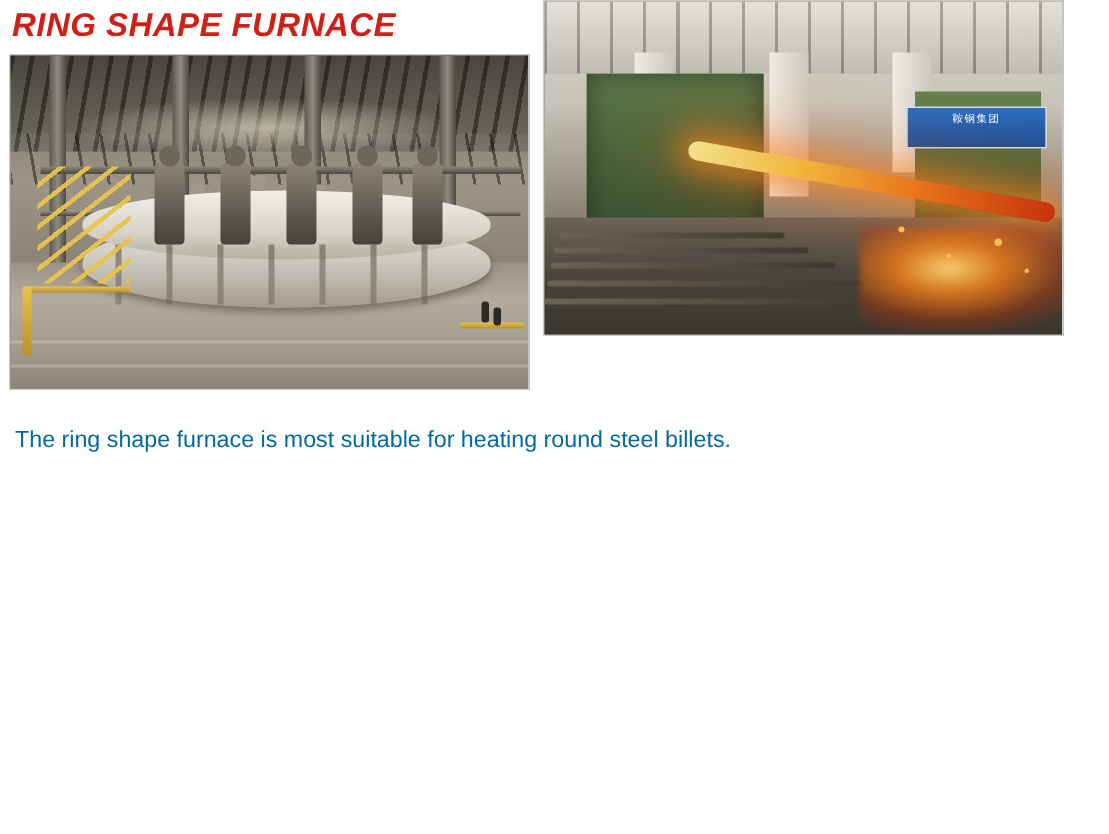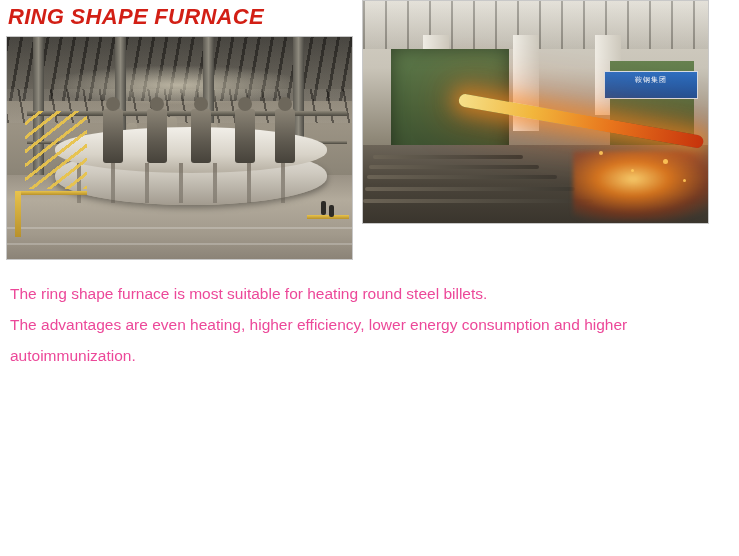--- a/index.html
+++ b/index.html
@@ -230,21 +230,21 @@
     position: absolute;
     height: 4px;
     background: linear-gradient(90deg, #6b6355, #3e3a32);
     border-radius: 2px;
   }
   
   .body-text {
     padding: 18px 12px 0 10px;
     font-size: 15.5px;
     line-height: 31px;
-    color: #ec4899;
+    color: #0369a1;
   }
   .body-text p {
     margin: 0;
   }
 </style>
 </head>
 <body>
 
 <div class="page">
 
@@ -335,16 +335,15 @@
         <div class="spark" style="left:268px;top:168px;width:3px;height:3px;"></div>
         <div class="spark" style="left:300px;top:158px;width:5px;height:5px;"></div>
         <div class="spark" style="left:320px;top:178px;width:3px;height:3px;"></div>
       </div>
     </div>
 
   </div>
 
   <div class="body-text">
     <p>The ring shape furnace is most suitable for heating round steel billets.</p>
-    <p>The advantages are even heating, higher efficiency, lower energy consumption and higher autoimmunization.</p>
   </div>
 
 </div>
 
 </body></html>

